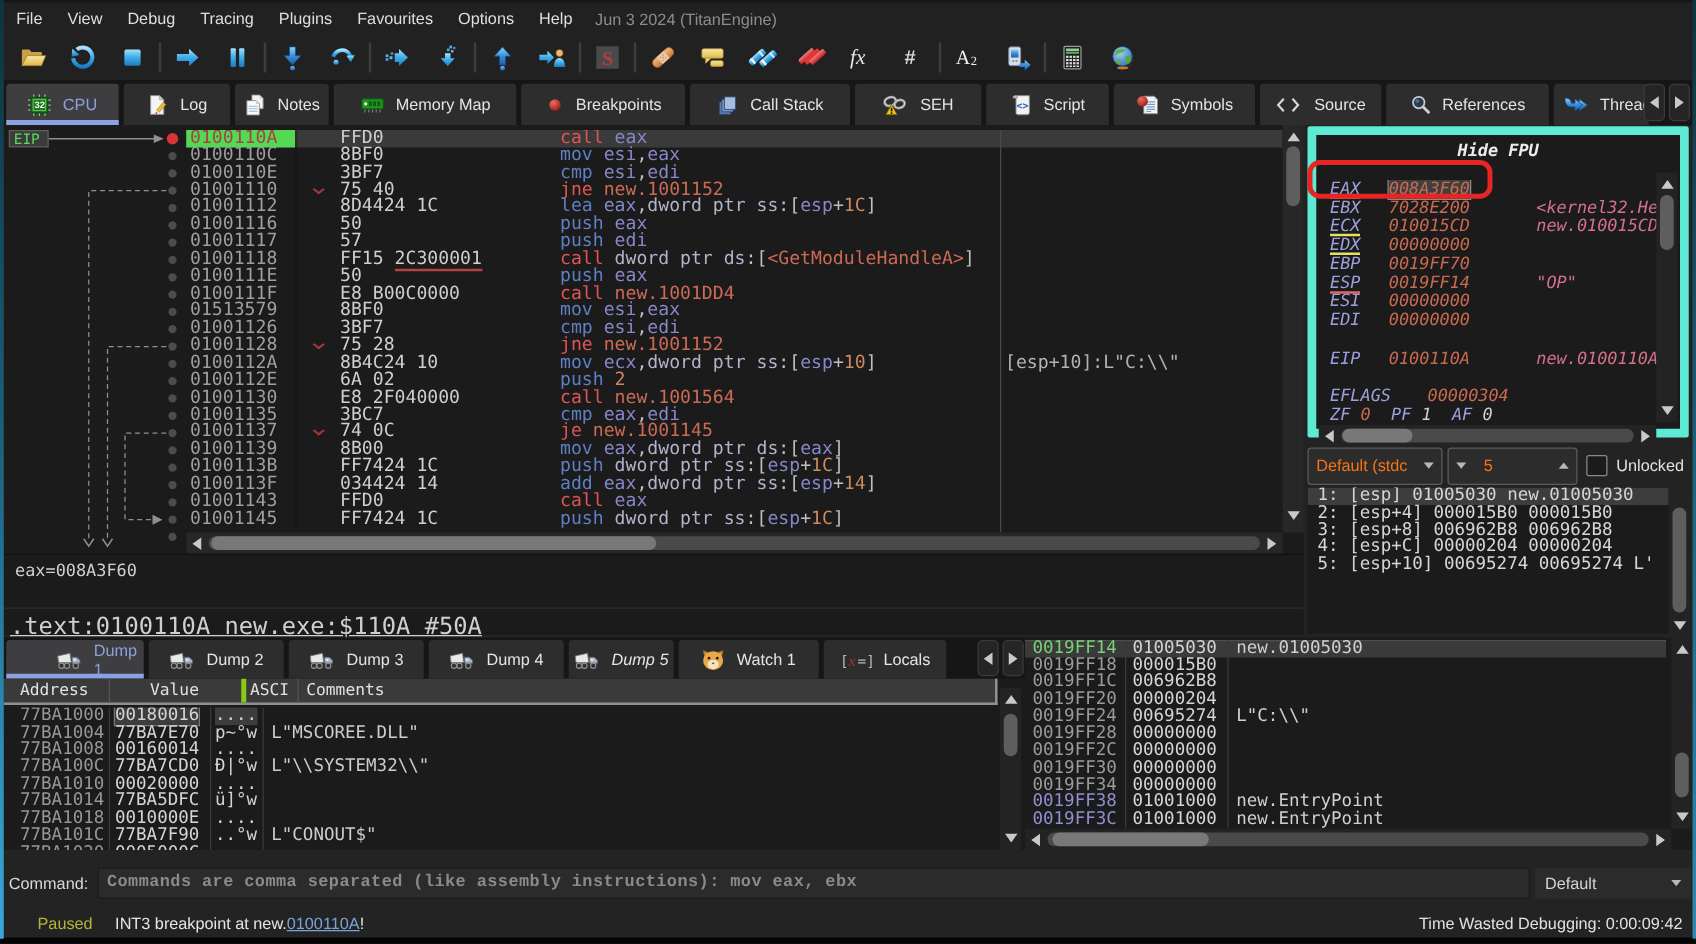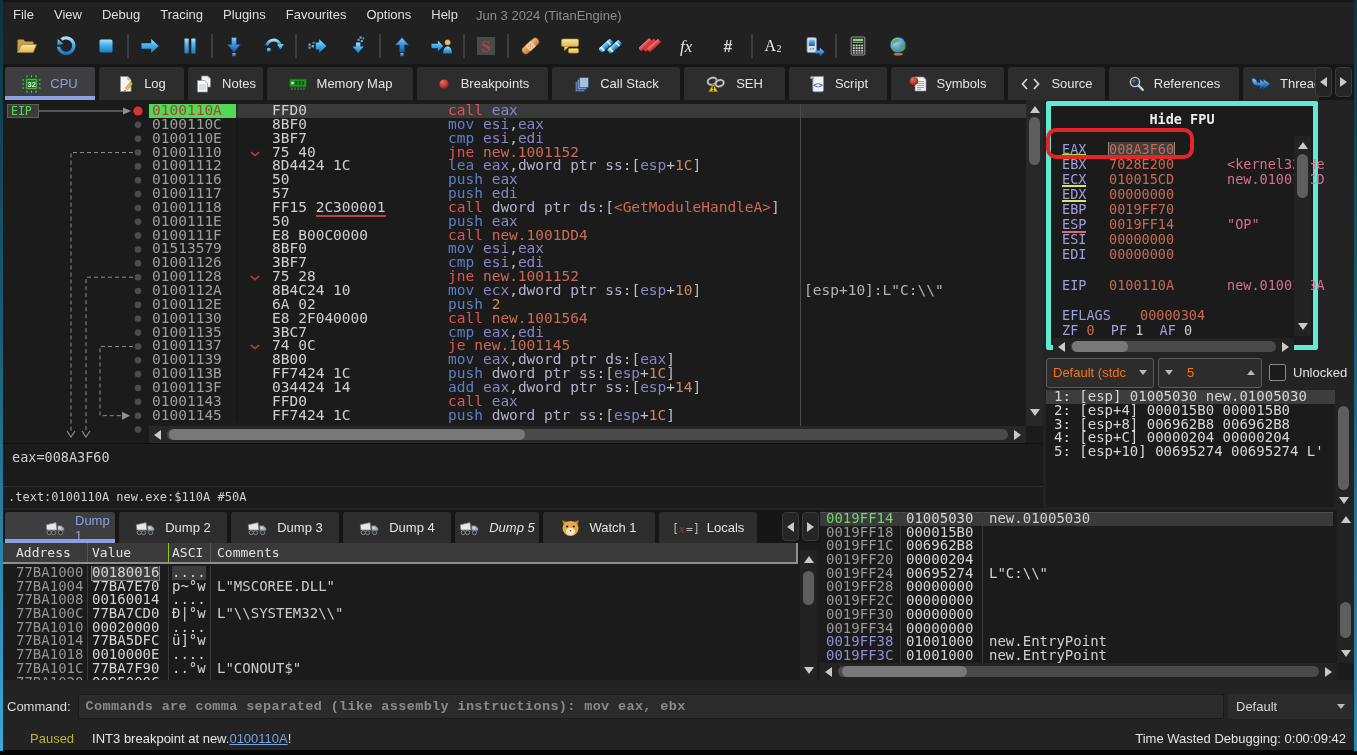--- a/index.html
+++ b/index.html
@@ -72,22 +72,22 @@
 .tri-u { width:0; height:0; border-left:5px solid transparent; border-right:5px solid transparent; border-bottom:7px solid #c9c9c9; }
 .tri-d { width:0; height:0; border-left:5px solid transparent; border-right:5px solid transparent; border-top:7px solid #c9c9c9; }
 .tri-l { width:0; height:0; border-top:5px solid transparent; border-bottom:5px solid transparent; border-right:7px solid #c9c9c9; }
 .tri-r { width:0; height:0; border-top:5px solid transparent; border-bottom:5px solid transparent; border-left:7px solid #c9c9c9; }
 .vthumb { position:absolute; left:3px; width:11px; background:#5e5e5e; border-radius:6px; }
 .hrail { position:absolute; top:3px; height:11px; background:#4a4a4a; border-radius:6px; }
 .hthumb { position:absolute; top:3px; height:11px; background:#787878; border-radius:6px; }
 
 
 #regpane { left:1045px; top:100px; width:309px; height:408px; background:#232323; }
-.regbox { position:absolute; left:1px; top:1px; width:272px; height:249px; background:#1b1b1b;
-  border:5px solid #5eead4; border-radius:2px; }
+.regbox { position:absolute; left:1px; top:1px; width:305px; height:249px; background:#1b1b1b;
+  border:7px solid #5eead4; border-radius:2px;font-style:italic; }
 .hidefpu { position:absolute; left:0; top:0; width:100%; height:26px; display:flex;
   align-items:center; justify-content:center; color:#ececec; font-size:13.5px;
   font-family:"DejaVu Sans Mono",monospace; font-weight:bold; }
 .reg-rows { position:absolute; left:0; top:36px; width:286px; height:196px; overflow:hidden; }
 .regrow { height:15.07px; line-height:15.2px; font-size:13.5px; white-space:pre; position:relative;
   font-family:"DejaVu Sans Mono",monospace; }
 .reg-n { position:absolute; left:11px; color:#9f9fdf; }
 .reg-v { position:absolute; left:58px; color:#c96a50; }
 .reg-c { position:absolute; left:176px; color:#d4708c; white-space:pre; }
 .reg-v.selv { background:#3f3f3f; outline:1px solid #8a8a8a; }
@@ -114,21 +114,21 @@
 .arglist { position:absolute; left:1px; top:290px; width:289px; height:117px; background:#1b1b1b; overflow:hidden; }
 .argrow { height:13.8px; line-height:13.9px; font-size:14px; white-space:pre; color:#d6d6d6;
   font-family:"DejaVu Sans Mono",monospace; padding-left:8px; }
 .argrow.sel { background:#3d3d3d; }
 .argvs { top:290px; height:118px; right:2px; background:#232323; }
 
 
 #infobox { left:3px; top:443px; width:1040px; height:65px; background:#1b1b1b; border-top:1px solid #101010; }
 .info1 { position:absolute; left:9px; top:5px; font-size:13.5px; color:#cfcfcf; }
 .infoline { position:absolute; left:0; top:42px; width:100%; height:23px; border-top:1px solid #2e2e2e; }
-.info2 { position:absolute; left:5px; top:3px; font-size:12px; color:#cfcfcf; }
+.info2 { position:absolute; left:5px; top:3px; font-size:19px; color:#cfcfcf;text-decoration:underline; }
 
 
 #btabs { left:3px; top:510px; width:817px; height:33px; background:#161616; display:flex;
   align-items:flex-end; padding-left:2px; }
 .btab { height:31px; background:#2d2d2d; border-radius:3px 3px 0 0; margin-right:4px;
   display:flex; align-items:center; justify-content:center; gap:9px; color:#e4e4e4; font-size:13px;
   flex:0 0 auto; position:relative; }
 .btab.active { background:#3e3e41; color:#8aa2dc;padding-left:40px; }
 .btab.active::after { content:""; position:absolute; left:0; right:0; bottom:0; height:4px; background:#8ca0e4; }
 .btabscroll { position:absolute; right:1px; top:2px; display:flex; gap:3px; }
@@ -141,21 +141,21 @@
   border-bottom:2px solid #8f8f8f; border-right:2px solid #8f8f8f; display:flex; font-size:13px; color:#e2e2e2;
   font-family:"DejaVu Sans Mono",monospace; line-height:19px; }
 .drows { position:absolute; left:0; top:23px; width:795px; height:114px; overflow:hidden; }
 .dumprow { display:flex; height:13.7px; line-height:13.8px; font-size:14px; white-space:pre;
   font-family:"DejaVu Sans Mono",monospace; }
 .dc-a { flex:0 0 85px; padding-left:13px; color:#969696; border-right:1px solid #3a3a3a; }
 .dc-v { flex:0 0 81px; padding-left:4px; color:#d4d4d4; border-right:1px solid #3a3a3a; }
 .dc-s { flex:0 0 42px; padding-left:3px; color:#d4d4d4; border-right:1px solid #3a3a3a; }
 .dc-c { flex:1; padding-left:6px; color:#cccccc; }
 .dh-a { flex:0 0 85px; padding-left:13px; border-right:1px solid #555; }
-.dh-v { flex:0 0 81px; padding-left:4px; border-right:1px solid #84cc16; }
+.dh-v { flex:0 0 81px; padding-left:4px; border-right:4px solid #84cc16;margin-left:28px; }
 .dh-s { flex:0 0 42px; padding-left:3px; border-right:1px solid #555; }
 .dh-c { flex:1; padding-left:6px; }
 .cellsel { background:#3d3d3d; outline:1px solid #777; }
 .dumpvs { top:7px; height:130px; right:3px; background:#232323; }
 
 
 #stack { left:820px; top:510px; width:534px; height:170px; background:#1b1b1b; }
 .strows { position:absolute; left:0; top:2px; width:513px; height:151px; overflow:hidden; }
 .strow { display:flex; height:13.7px; line-height:13.8px; font-size:14px; white-space:pre;
   font-family:"DejaVu Sans Mono",monospace; }

